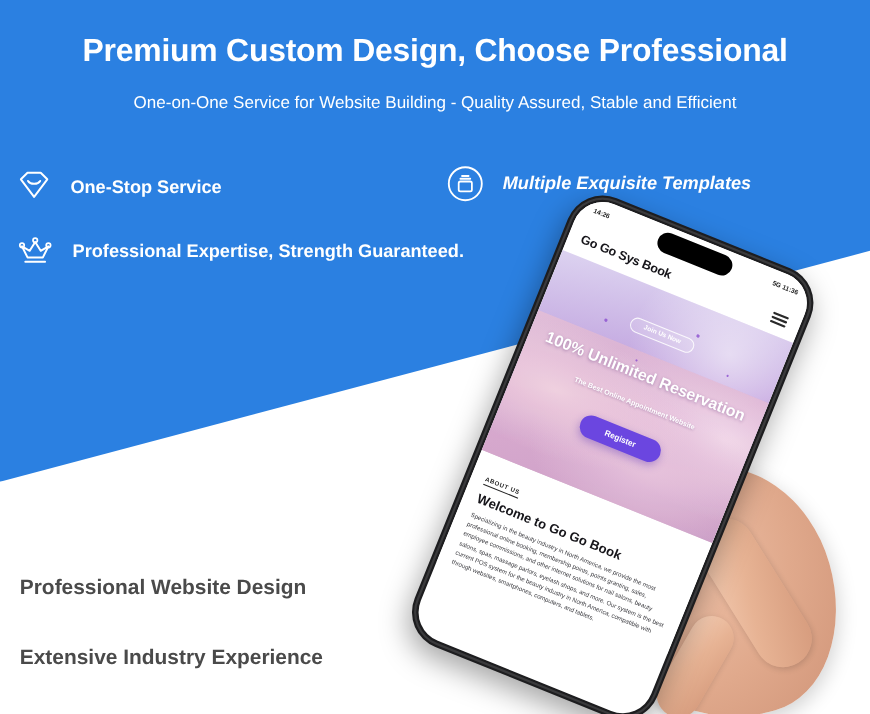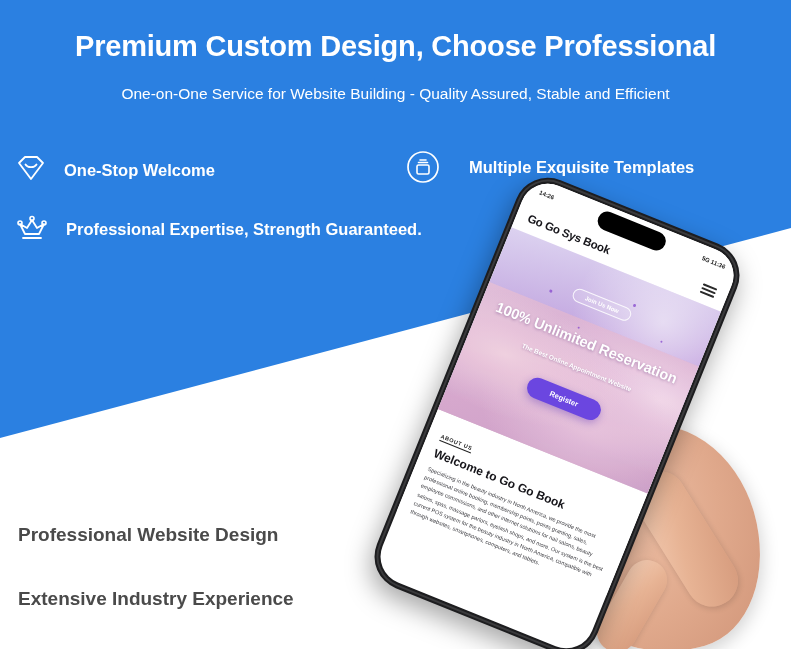--- a/index.html
+++ b/index.html
@@ -80,21 +80,21 @@
     font-size: 16.5px;
     font-weight: bold;
     font-family: "Liberation Sans", sans-serif;
     line-height: 20px;
   }
 
   #feat-one-stop   { left: 14px;  top: 155px; }
   #feat-one-stop .flabel  { margin-left: 16px; }
 
   #feat-templates  { left: 406px; top: 150px; }
-  #feat-templates .flabel { margin-left: 29px; }
+  #feat-templates .flabel { margin-left: 17px; font-style: italic; }
 
   #feat-expertise  { left: 14px;  top: 213px; text-align: right; }
   #feat-expertise .flabel { margin-left: 16px; }
 
   
   .tagline {
     position: absolute;
     color: #4a4a4a;
     font-size: 19px;
     font-weight: bold;
@@ -367,21 +367,21 @@
     <div class="subheadline">One-on-One Service for Website Building - Quality Assured, Stable and Efficient</div>
   </div>
 
   <div class="feature" id="feat-one-stop">
     <span class="ficon">
       <svg width="34" height="30" viewBox="0 0 34 30" fill="none" aria-hidden="true">
         <path d="M5 8 L11 2 L23 2 L29 8 L17 24 Z" stroke="#ffffff" stroke-width="1.8" stroke-linejoin="round" fill="none"></path>
         <path d="M11.5 9.5 C13.5 13 20.5 13 22.5 9.5" stroke="#ffffff" stroke-width="1.8" stroke-linecap="round" fill="none"></path>
       </svg>
     </span>
-    <span class="flabel">One-Stop Welcome</span>
+    <span class="flabel">One-Stop Service</span>
   </div>
 
   <div class="feature" id="feat-templates">
     <span class="ficon">
       <svg width="34" height="34" viewBox="0 0 34 34" fill="none" aria-hidden="true">
         <circle cx="17" cy="17" r="15" stroke="#ffffff" stroke-width="1.7" fill="none"></circle>
         <rect x="11" y="15" width="12" height="9" rx="1.5" stroke="#ffffff" stroke-width="1.6" fill="none"></rect>
         <path d="M12.5 12.5 H21.5" stroke="#ffffff" stroke-width="1.6" stroke-linecap="round"></path>
         <path d="M14 10 H20" stroke="#ffffff" stroke-width="1.6" stroke-linecap="round"></path>
       </svg>

